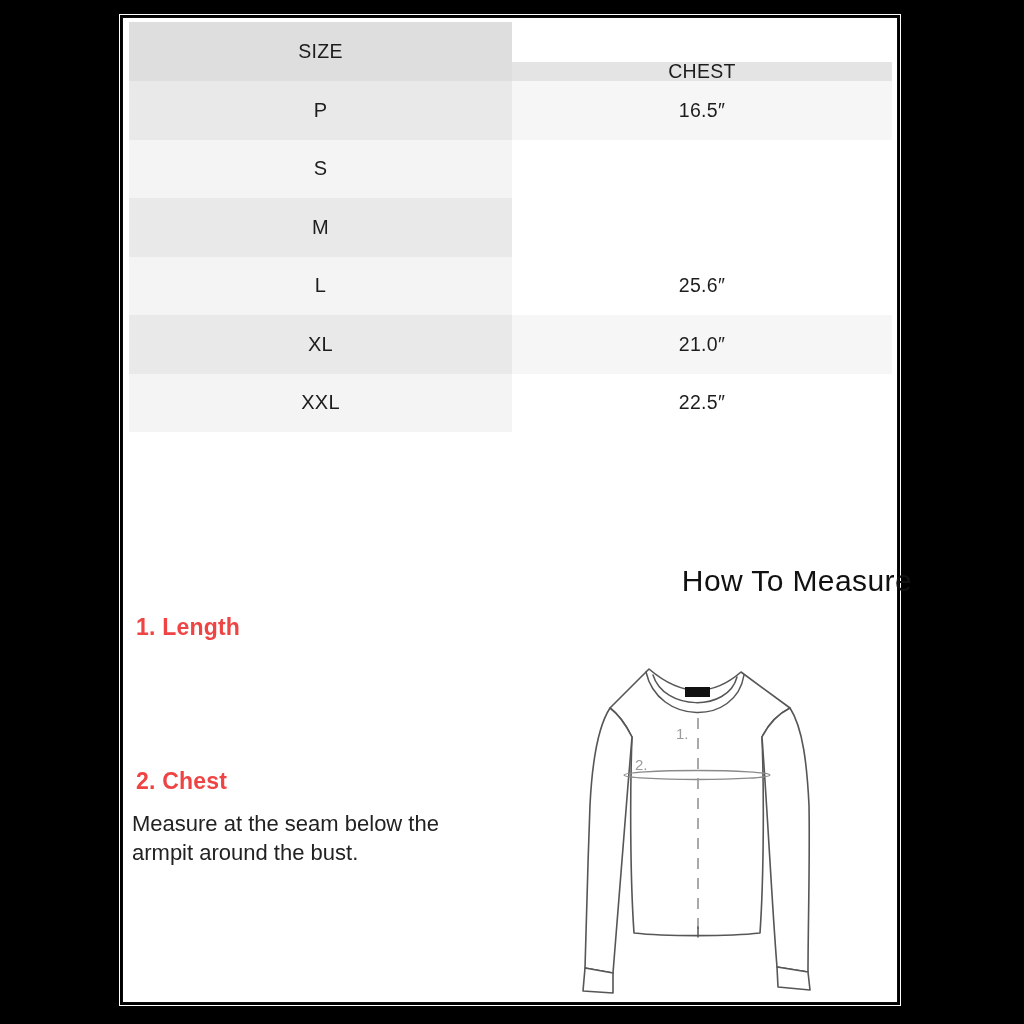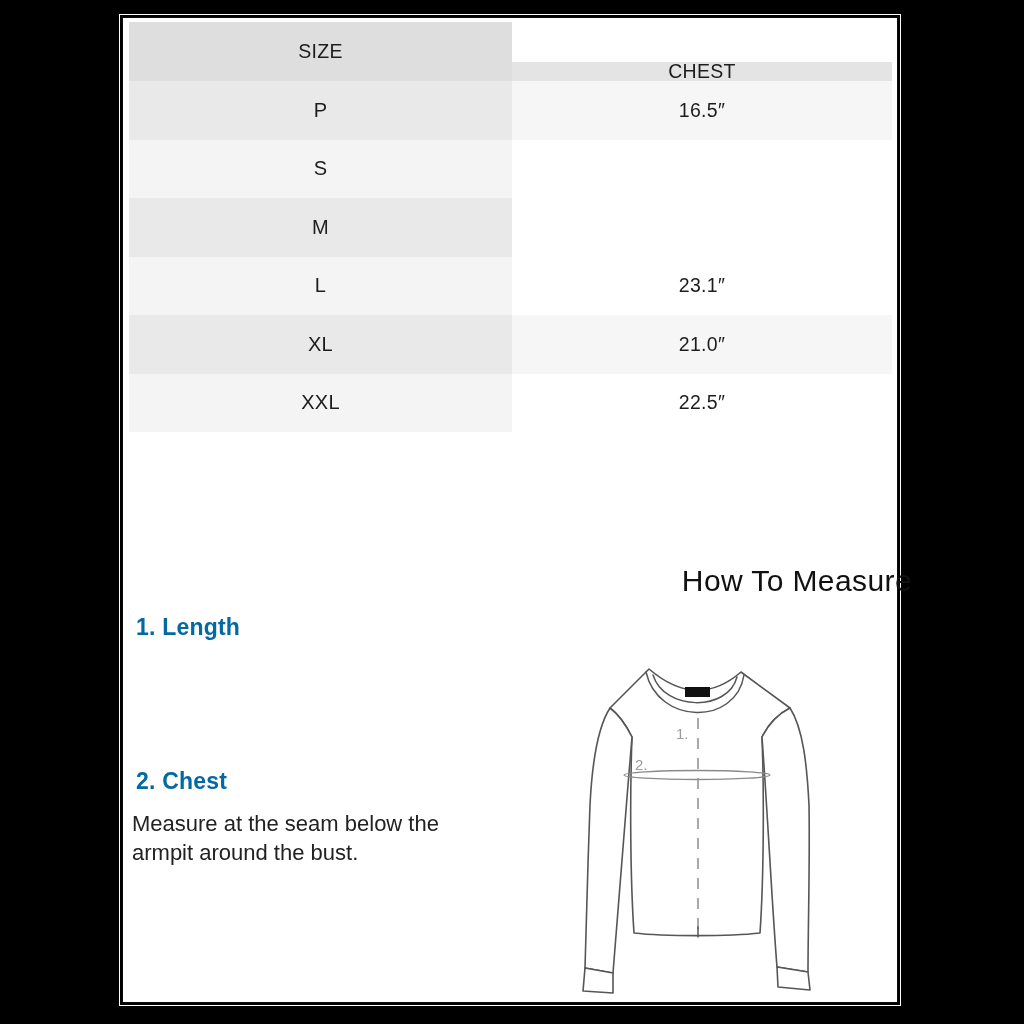--- a/index.html
+++ b/index.html
@@ -58,21 +58,21 @@
   
   .htm-title{
     position:absolute;left:0;top:532px;width:100%;
     margin:15px;text-align:right;
     font-size:30px;line-height:32px;font-weight:500;
     letter-spacing:0.4px;color:#111;
   }
   .step-heading{
     position:absolute;left:13px;margin:0;
     font-size:23px;line-height:28px;font-weight:700;
-    color:#0369a1;letter-spacing:0.2px;
+    color:#ef4444;letter-spacing:0.2px;
   }
   .step-heading.one{top:595px;}
   .step-heading.two{top:749px;}
   .step-body{
     position:absolute;left:9px;margin:0;width:356px;
     font-size:22px;line-height:29px;font-weight:400;
     color:#222;
   }
   .step-body.one{top:636px;}
   .step-body.two{top:791px;}
@@ -127,21 +127,21 @@
       <div class="td chest">16.5″</div>
     </div>
     <div class="tr row even">
       <div class="td size">S</div>
     </div>
     <div class="tr row odd">
       <div class="td size">M</div>
     </div>
     <div class="tr row even">
       <div class="td size">L</div>
-      <div class="td chest">23.1″</div>
+      <div class="td chest">25.6″</div>
     </div>
     <div class="tr row odd">
       <div class="td size">XL</div>
       <div class="td chest">21.0″</div>
     </div>
     <div class="tr row even">
       <div class="td size">XXL</div>
       <div class="td chest">22.5″</div>
     </div>
   </div>

